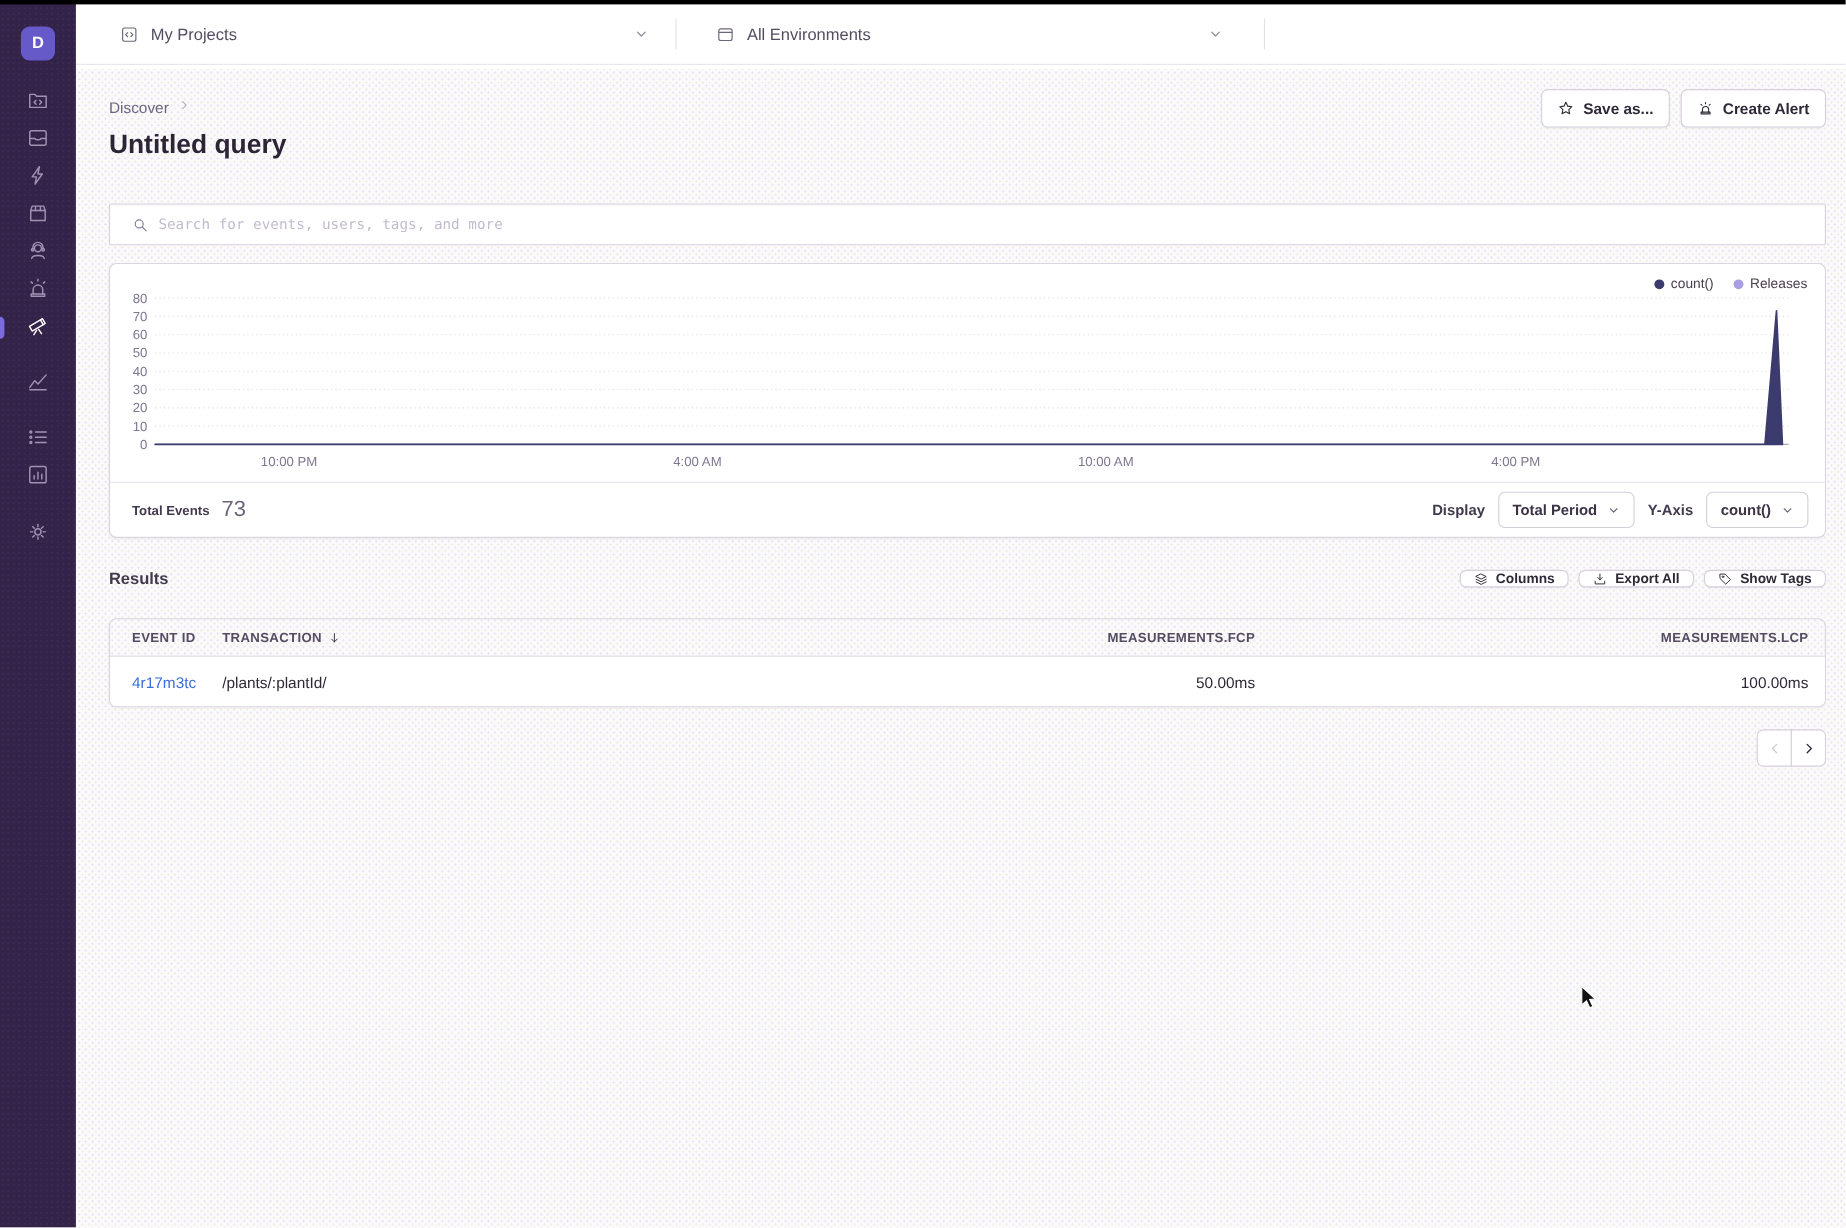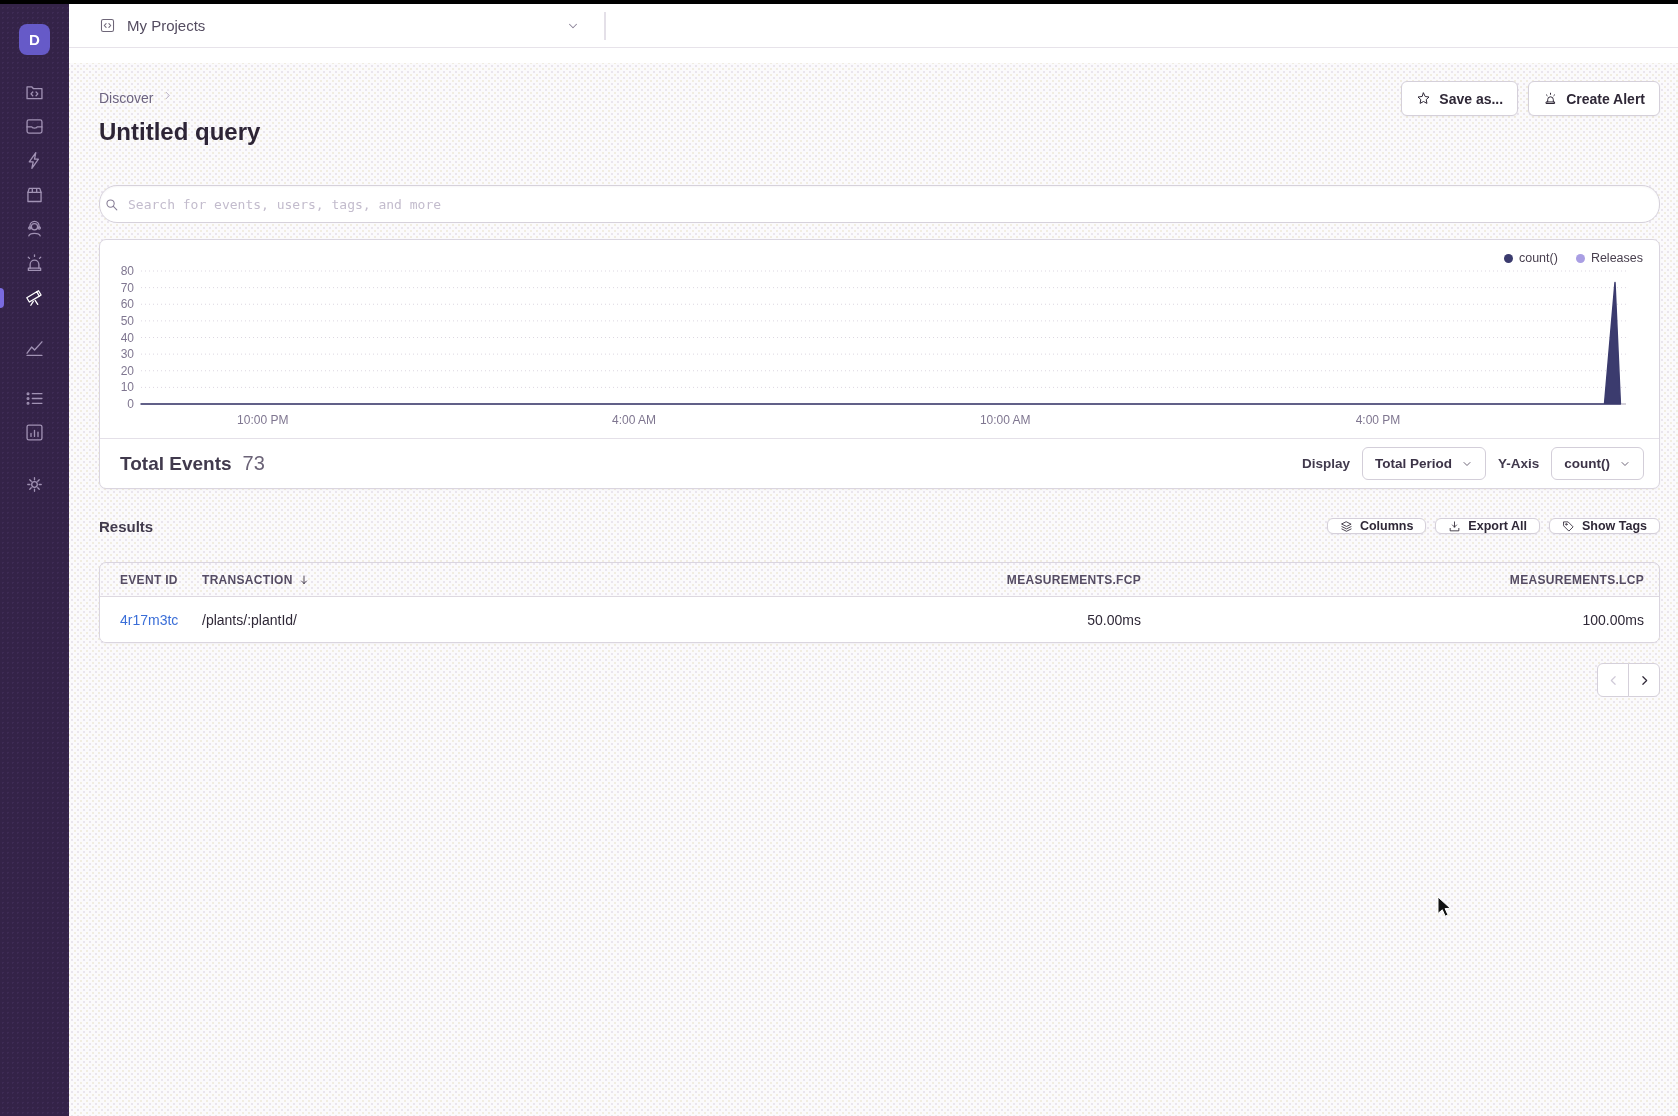--- a/index.html
+++ b/index.html
@@ -37,23 +37,23 @@
   .nav-icon.active svg{ stroke:#ffffff; }
   .nav-icon.active .active-bar{
     position:absolute; left:0; top:7px; width:4px; height:20px;
     background:#7a6be0; border-radius:0 4px 4px 0;
   }
   .nav-gap{ height:17px; }
   .nav-gap2{ height:18px; }
 
   
   .topbar{
-    position:absolute; left:69px; right:0; top:0; height:48px;
+    position:absolute; left:69px; right:0; top:0; height:59px;
     background:#fff; border-bottom:1px solid #e7e3ea;
-    display:flex; align-items:center; padding:4px 0 0 30px; z-index:5;
+    display:flex; align-items:center; padding:4px 0 0 40px; z-index:5;
   }
   .tb-sel{ display:flex; align-items:center; gap:11px; height:100%; cursor:pointer; }
   .tb-sel .lbl{ font-size:15px; color:#544c60; }
   .tb-sel .lbl.dark{ color:#221b2e; font-weight:500; }
   .tb-sel svg.tb-ic{ width:17px; height:17px; stroke:#6e6678; stroke-width:1.5; fill:none; stroke-linecap:round; stroke-linejoin:round; }
   .tb-sel svg.chev{ width:14px; height:14px; stroke:#8c8499; stroke-width:1.8; fill:none; stroke-linecap:round; stroke-linejoin:round; }
   .tb-item1{ width:505px; padding-right:24px; }
   .tb-item2{ width:534px; padding-left:36px; padding-right:37px; }
   .tb-item3{ flex:1; padding-left:37px; padding-right:22px; }
   .ml-auto{ margin-left:auto; }
@@ -83,22 +83,22 @@
     font-family:"Liberation Sans", sans-serif;
   }
   .btn svg{ width:15px; height:15px; stroke:#2f2837; stroke-width:1.6; fill:none; stroke-linecap:round; stroke-linejoin:round; }
   .btn.small{ height:16px; font-size:12.5px; padding:0 12px; gap:7px; }
   .btn.small svg{ width:13px; height:13px; }
 
   .page-title{ font-size:24px; font-weight:600; color:#2d2436; margin-top:10px; }
 
   .search-bar{
     margin-top:39px; height:38px; background:#fff;
-    border:1px solid #d6d1db; border-radius:18px;
-    display:flex; align-items:center; padding:0 4px; gap:9px;
+    border:1px solid #d6d1db; border-radius:2px;
+    display:flex; align-items:center; padding:0 20px; gap:9px;
     box-shadow:inset 0 1px 2px rgba(40,30,60,.04);
   }
   .search-bar svg{ width:15px; height:15px; stroke:#867d95; stroke-width:1.7; fill:none; stroke-linecap:round; }
   .search-bar input{
     border:none; outline:none; flex:1; background:transparent;
     font-family:"DejaVu Sans Mono", monospace; font-size:13px; color:#3c3347;
   }
   .search-bar input::placeholder{ color:#c3bccd; }
 
   
@@ -112,21 +112,21 @@
   .legend{
     position:absolute; top:11px; right:16px;
     display:flex; align-items:center; gap:18px; font-size:12.5px; color:#49404f;
   }
   .legend .item{ display:flex; align-items:center; gap:6px; }
   .legend .dot{ width:9px; height:9px; border-radius:50%; }
   .chart-footer{
     height:50px; border-top:1px solid #e4e0e8;
     display:flex; align-items:center; padding:0 15px 0 20px;
   }
-  .tev-label{ font-size:19px; font-weight:700; color:#413a4d; }
+  .tev-label{ font-size:12px; font-weight:700; color:#413a4d; }
   .tev-value{ font-size:20px; color:#6b6377; margin-left:11px; }
   .cf-right{ margin-left:auto; display:flex; align-items:center; gap:12px; }
   .cf-lbl{ font-size:13.5px; font-weight:700; color:#413a4d; }
   .sel-btn{
     display:inline-flex; align-items:center; gap:9px;
     background:#fff; border:1px solid #d3ced9; border-radius:6px;
     height:33px; padding:0 12px; font-size:13.5px; font-weight:600; color:#3c3347; cursor:pointer;
     font-family:"Liberation Sans", sans-serif;
   }
   .sel-btn svg{ width:12px; height:12px; stroke:#6e6678; stroke-width:2; fill:none; stroke-linecap:round; stroke-linejoin:round; }
@@ -259,20 +259,30 @@
     <svg class="tb-ic" viewBox="0 0 24 24">
         <rect x="3.5" y="3.5" width="17" height="17" rx="2.5"></rect>
         <path d="m10 9.3-2.6 2.7L10 14.7M14 9.3l2.6 2.7L14 14.7"></path>
       </svg>
     <span class="lbl">My Projects</span>
     <svg class="chev ml-auto" viewBox="0 0 24 24">
         <path d="m6 9 6 6 6-6"></path>
       </svg>
   </div>
   <div class="tb-div"></div>
+  <div class="tb-sel tb-item2">
+    <svg class="tb-ic" viewBox="0 0 24 24">
+        <rect x="3.5" y="4.5" width="17" height="15" rx="2.5"></rect>
+        <path d="M3.5 9h17"></path>
+      </svg>
+    <span class="lbl">All Environments</span>
+    <svg class="chev ml-auto" viewBox="0 0 24 24">
+        <path d="m6 9 6 6 6-6"></path>
+      </svg>
+  </div>
   <div class="tb-div"></div>
 </div>
 
 <div class="content">
 
   <div class="crumb-row">
     <div class="crumb">
       <span>Discover</span>
       <svg viewBox="0 0 24 24">
           <path d="m9 5 7 7-7 7"></path>

